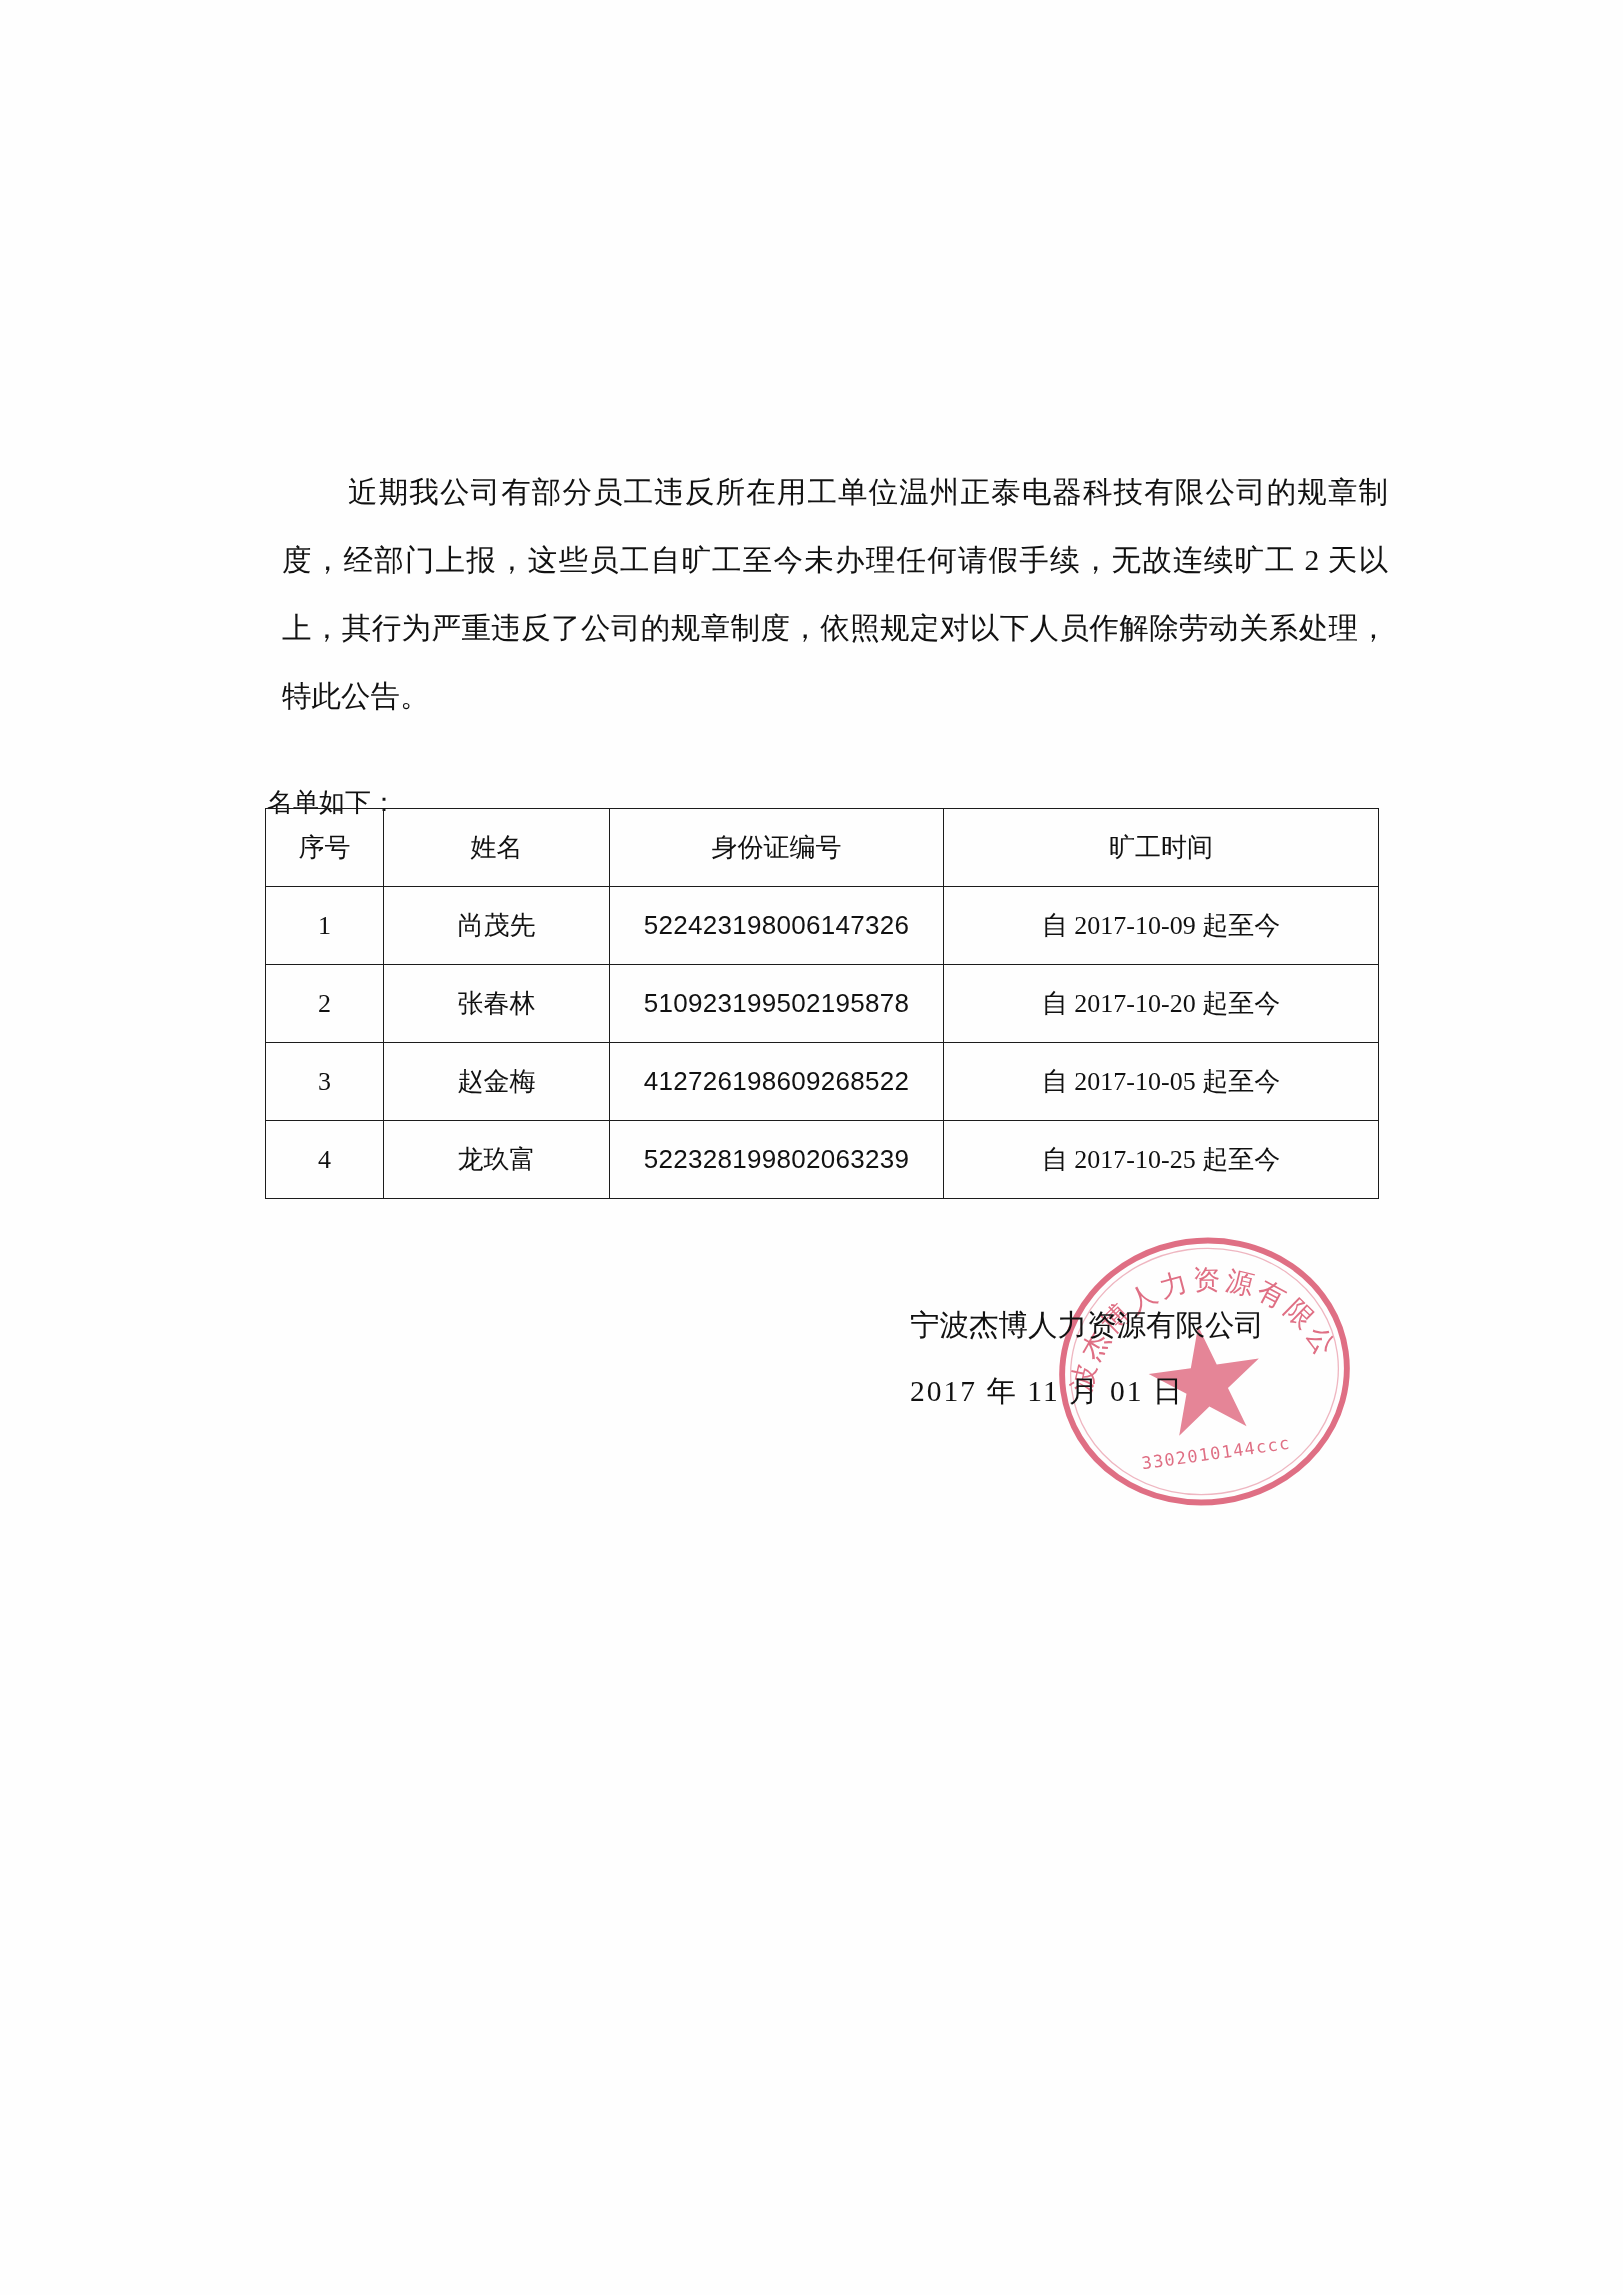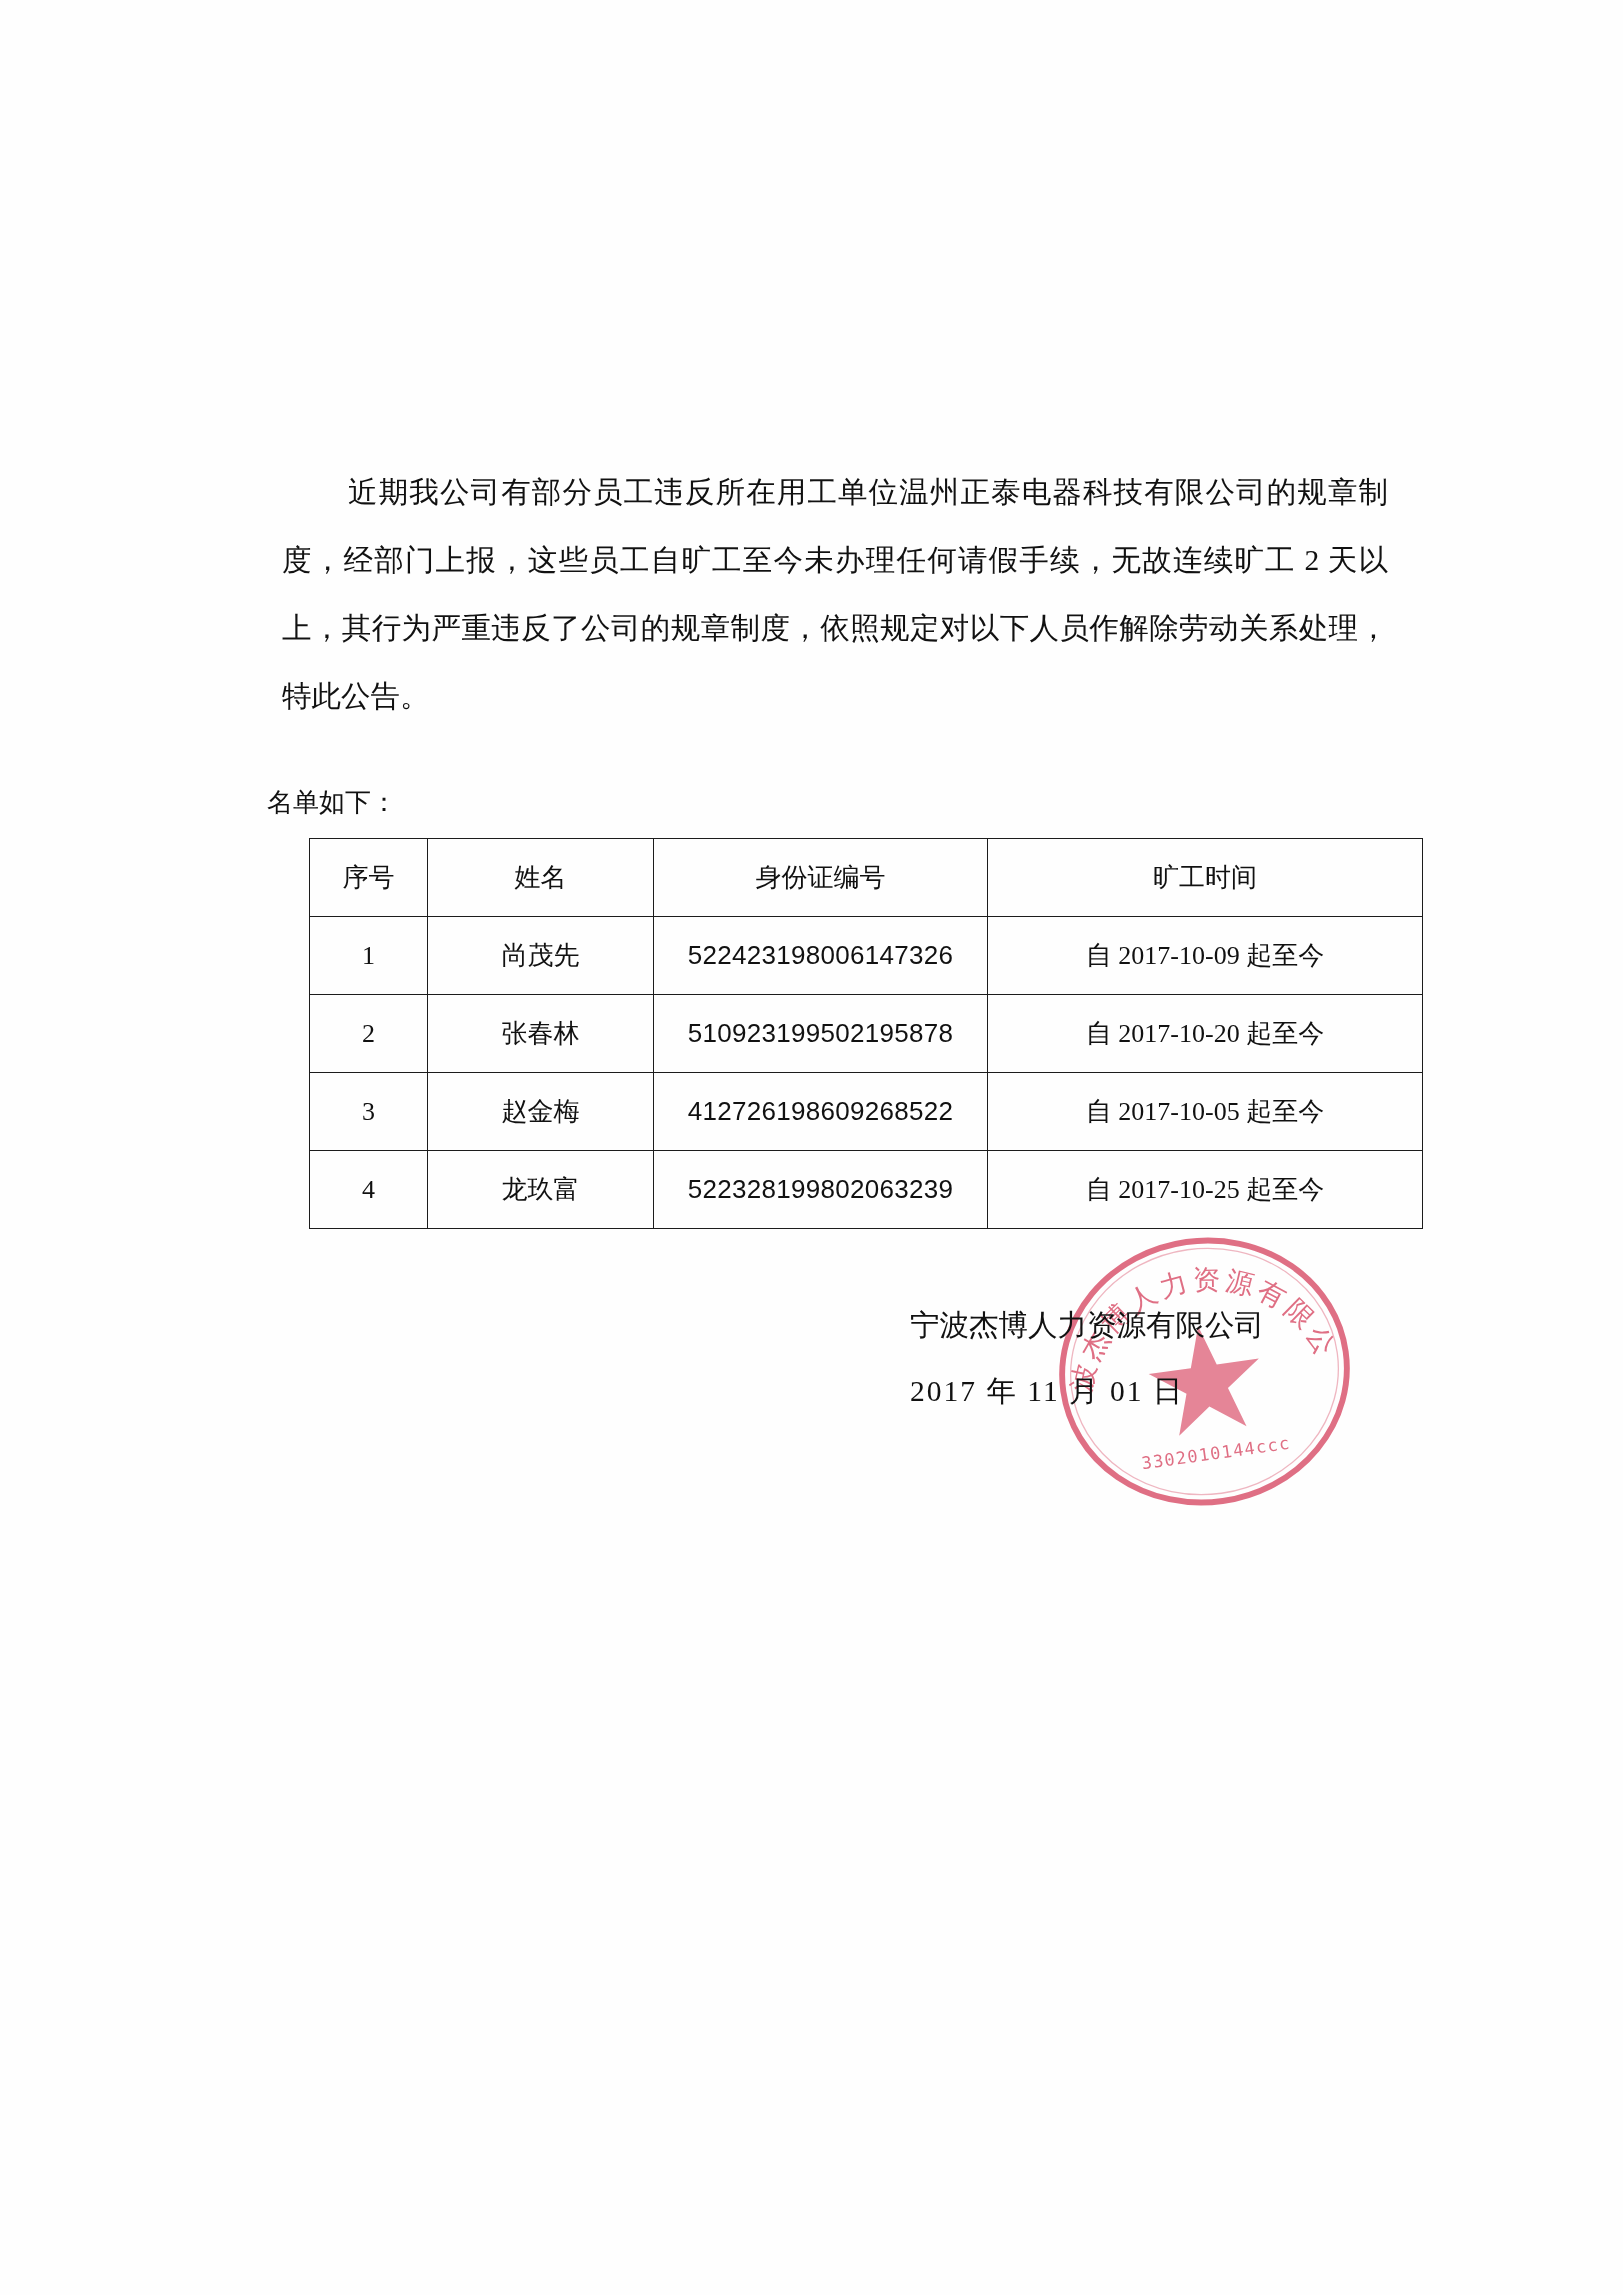--- a/index.html
+++ b/index.html
@@ -96,24 +96,23 @@
     position: absolute;
     top: 785px;
     left: 267px;
     font-size: 26px;
     color: #111;
   }
 
   
   .table-wrap {
     position: absolute;
-    top: 838px;
+    top: 808px;
     left: 265px;
     width: 1113px;
-    margin-left: 44px;
   }
   table.names {
     border-collapse: collapse;
     width: 100%;
     table-layout: fixed;
   }
   table.names td, table.names th {
     border: 1.3px solid #1c1c1c;
     height: 75px;
     text-align: center;

